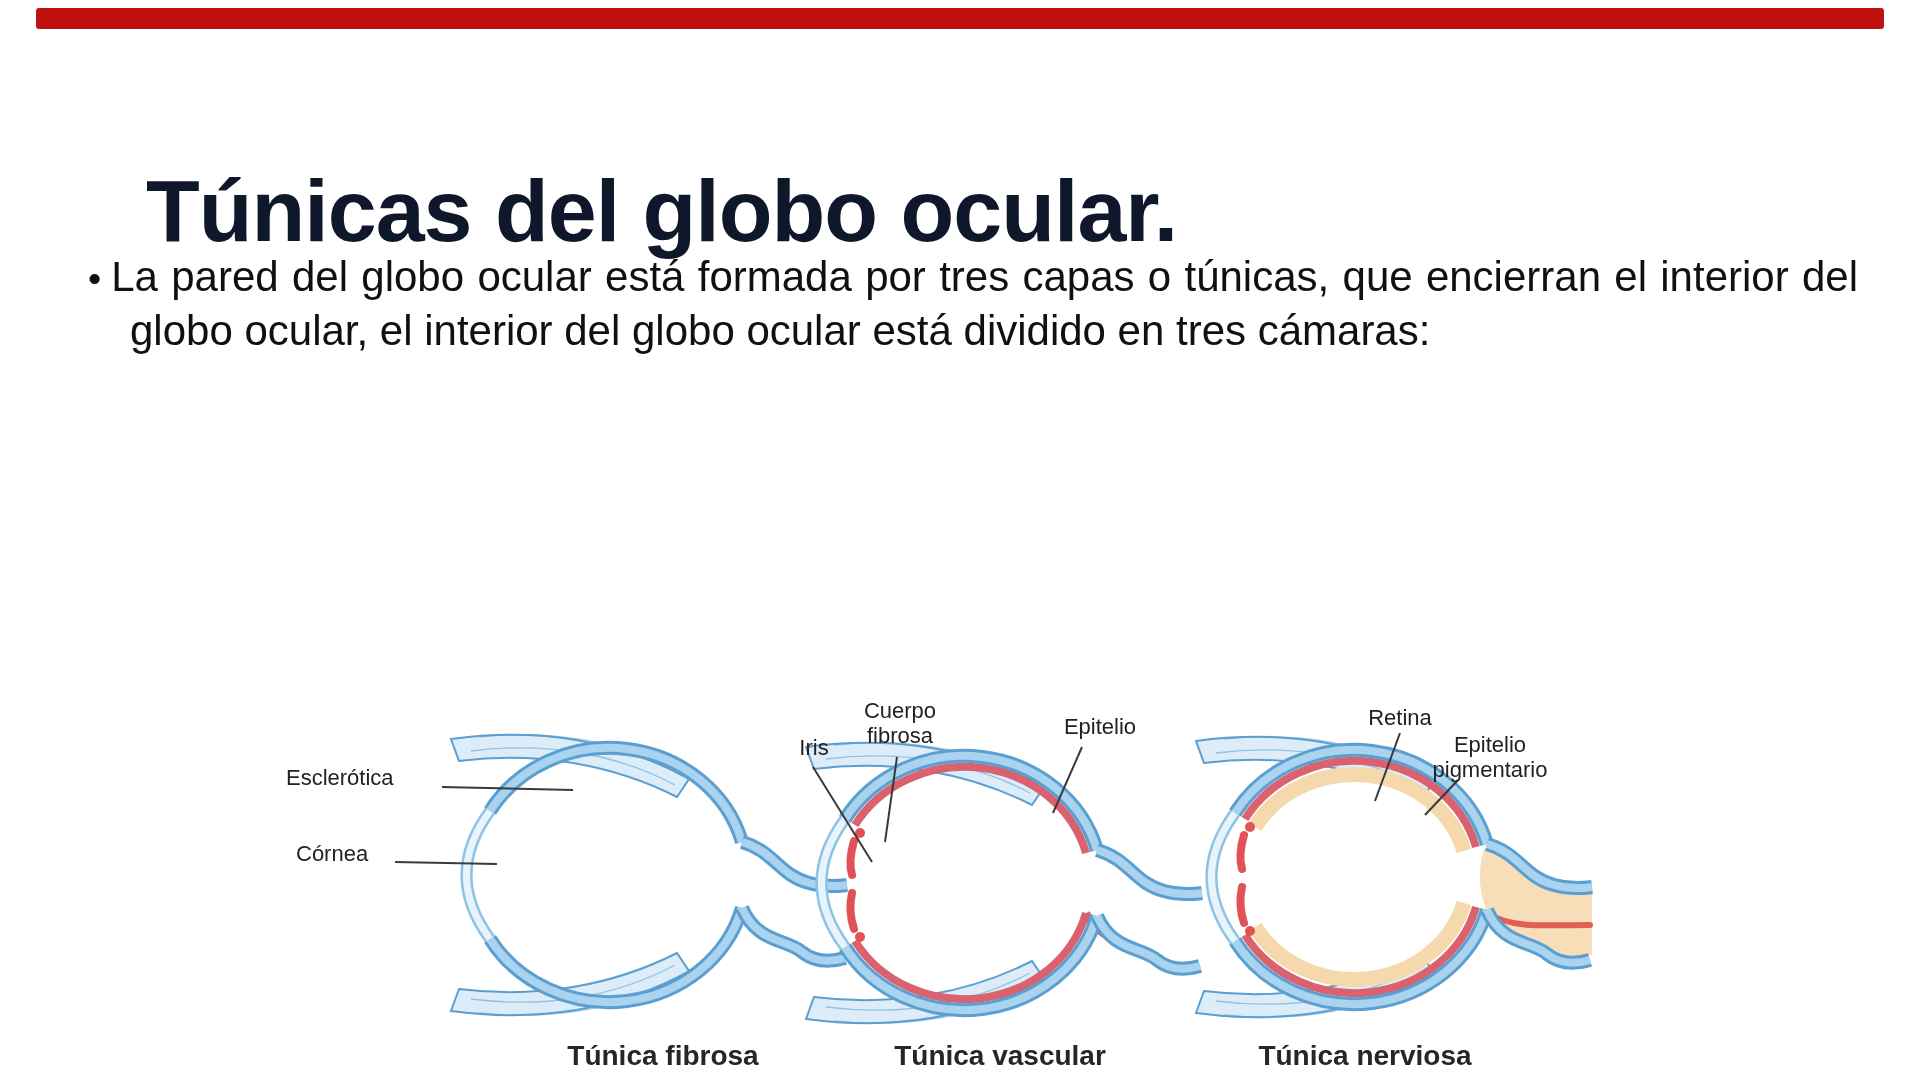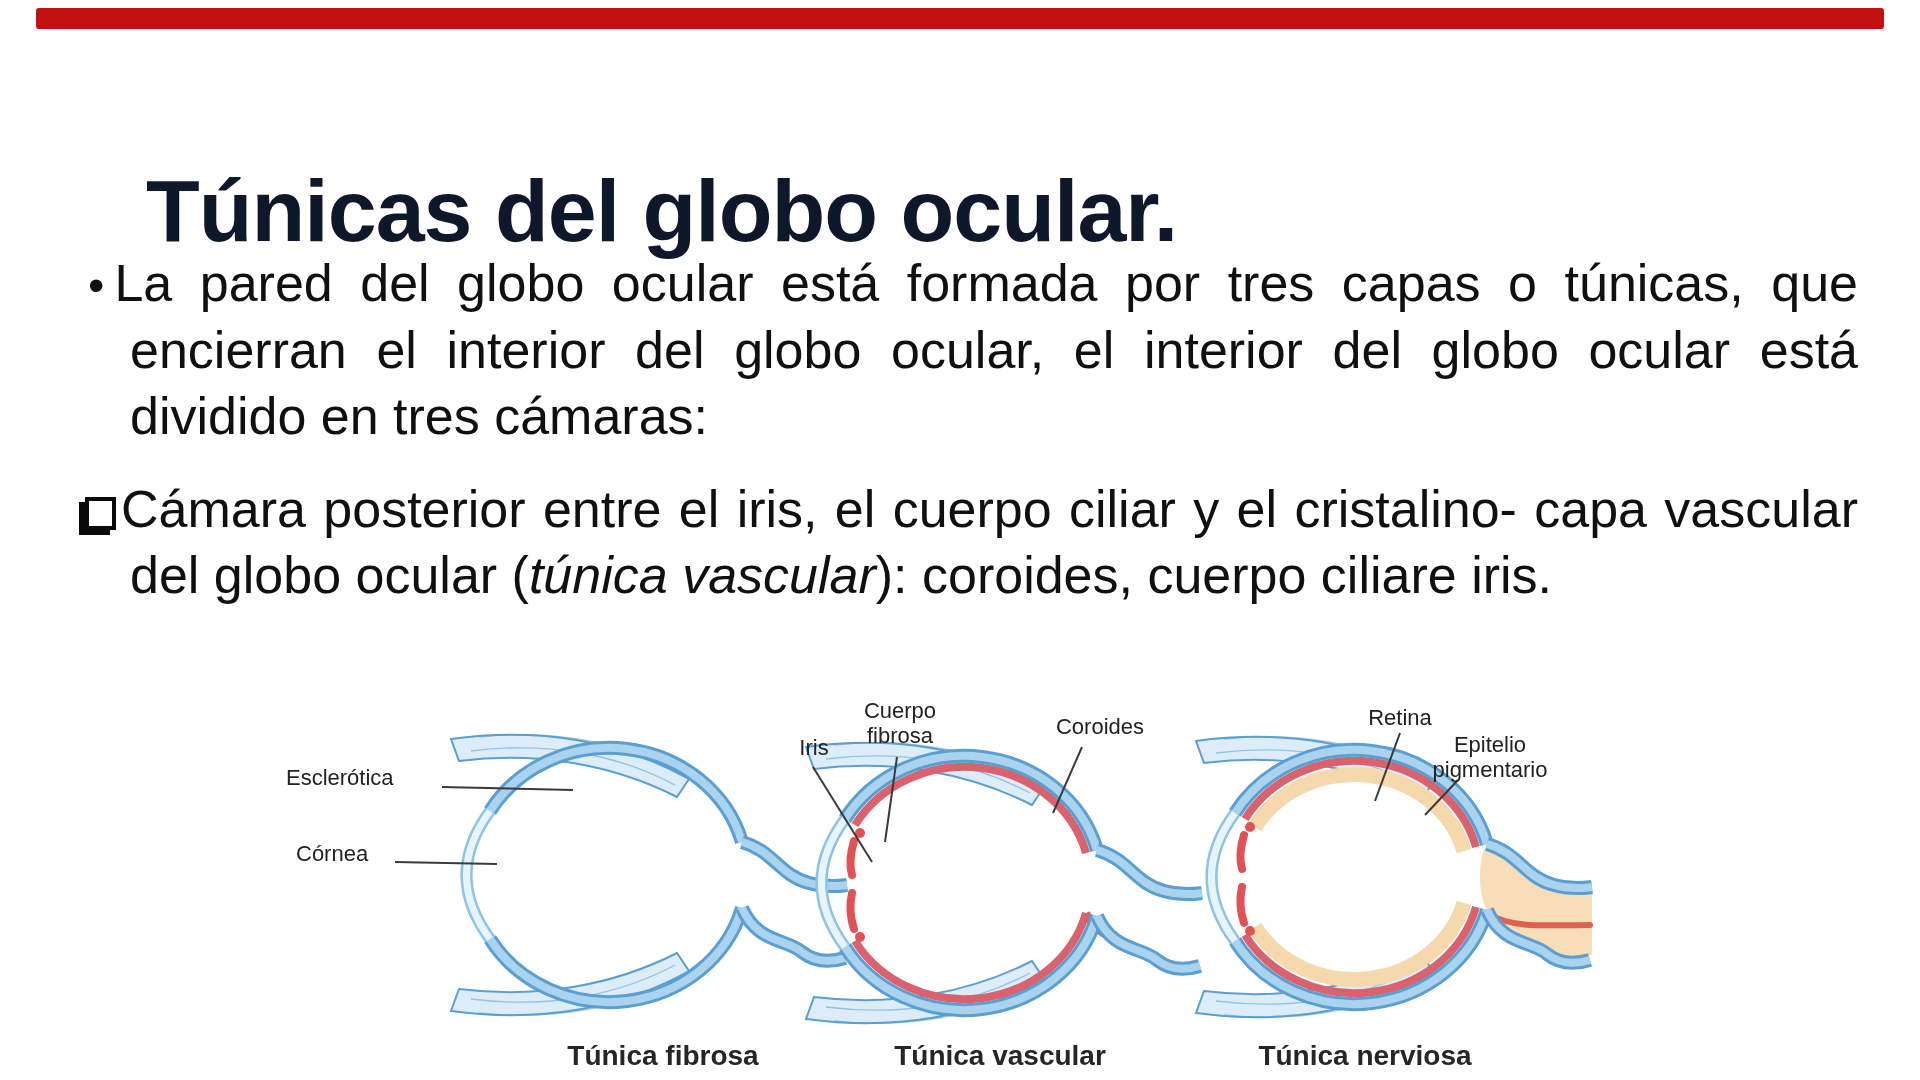--- a/index.html
+++ b/index.html
@@ -16,21 +16,21 @@
   }
   
   .slide-title{
     position:absolute;left:146px;top:104px;width:1700px;
     font-size:88px;line-height:1.08;letter-spacing:-1px;color:#0f172a;
     white-space:nowrap;
   }
   
   .bullets{
     position:absolute;left:78px;top:250px;width:1780px;
-    font-size:52px;line-height:1.28;color:#101010;
+    font-size:42px;line-height:1.28;color:#101010;
     text-align:justify;
   }
   .bullets p{margin:0 0 26px 0;padding-left:52px;text-indent:-52px;}
   .mark-dot{display:inline-block;text-indent:0;margin-right:10px;margin-left:10px;font-size:0.9em;}
   .mark-box{
     display:inline-block;text-indent:0;vertical-align:-3px;
     width:23px;height:25px;background:#fff;
     border:4px solid #0a0a0a;
     box-shadow:-6px 5px 0 #0a0a0a;
     margin-left:7px;margin-right:5px;
@@ -65,21 +65,20 @@
 </style>
 </head>
 <body style="--accent: #c01010; --sclera-edge: #5b9fd1; --sclera-fill: #a9d3ee; --cornea-edge: #8fc3e4; --cornea-fill: #e8f4fb; --muscle-fill: #dcedf9; --choroid: #d9626e; --iris: #e15257; --retina: #f6d8ad; --nerve-stripe: #df6154; --label: #222222; --line: #3a3a3a;">
 
 <div class="accent-bar"></div>
 
 <h1 class="slide-title">Túnicas del globo ocular.</h1>
 
 <div class="bullets" id="bullets">
     <p><span class="mark-dot">•</span><span>La pared del globo ocular está formada por tres capas o túnicas, que encierran el interior del globo ocular, el interior del globo ocular está dividido en tres cámaras:</span></p>
-    <p><span class="mark-box"></span><span>Cámara posterior entre el iris, el cuerpo ciliar y el cristalino- capa vascular del globo ocular (</span><span class="it">túnica vascular</span><span>): coroides, cuerpo ciliare iris.</span></p>
   </div>
 
 <div class="figure">
 
   <svg style="left:109px;top:20px" width="460" height="320" viewBox="0 0 460 320">
     <path class="mu" d="M300,64 C232,26 150,12 62,24 L70,46 C150,36 225,50 288,82 Z"></path>
     <path class="ms" d="M82,36 C160,26 230,40 286,70"></path>
     <path class="ms" d="M90,22 C165,14 235,28 292,56"></path>
     <path class="mu" d="M300,256 C232,294 150,308 62,296 L70,274 C150,284 225,270 288,238 Z"></path>
     <path class="ms" d="M82,284 C160,294 230,280 286,250"></path>
@@ -158,20 +157,20 @@
     <line class="ld" x1="617" y1="62" x2="605" y2="147"></line>
     <line class="ld" x1="802" y1="52" x2="773" y2="118"></line>
     <line class="ld" x1="1120" y1="38" x2="1095" y2="106"></line>
     <line class="ld" x1="1178" y1="85" x2="1145" y2="120"></line>
   </svg>
 
   <div class="fig-label left" style="left:6px;top:770px;width:150px;top:70px">Esclerótica</div>
   <div class="fig-label left" style="left:16px;top:146px;width:110px">Córnea</div>
   <div class="fig-label" style="left:504px;top:40px;width:60px">Iris</div>
   <div class="fig-label" style="left:565px;top:3px;width:110px">Cuerpo fibrosa</div>
-  <div class="fig-label" style="left:755px;top:19px;width:130px">Coroides</div>
+  <div class="fig-label" style="left:755px;top:19px;width:130px">Epitelio</div>
   <div class="fig-label" style="left:1075px;top:10px;width:90px">Retina</div>
   <div class="fig-label" style="left:1130px;top:37px;width:160px">Epitelio pigmentario</div>
 
   <div class="fig-caption" style="left:283px;width:200px">Túnica fibrosa</div>
   <div class="fig-caption" style="left:610px;width:220px">Túnica vascular</div>
   <div class="fig-caption" style="left:975px;width:220px">Túnica nerviosa</div>
 </div>
 
 </body></html>

